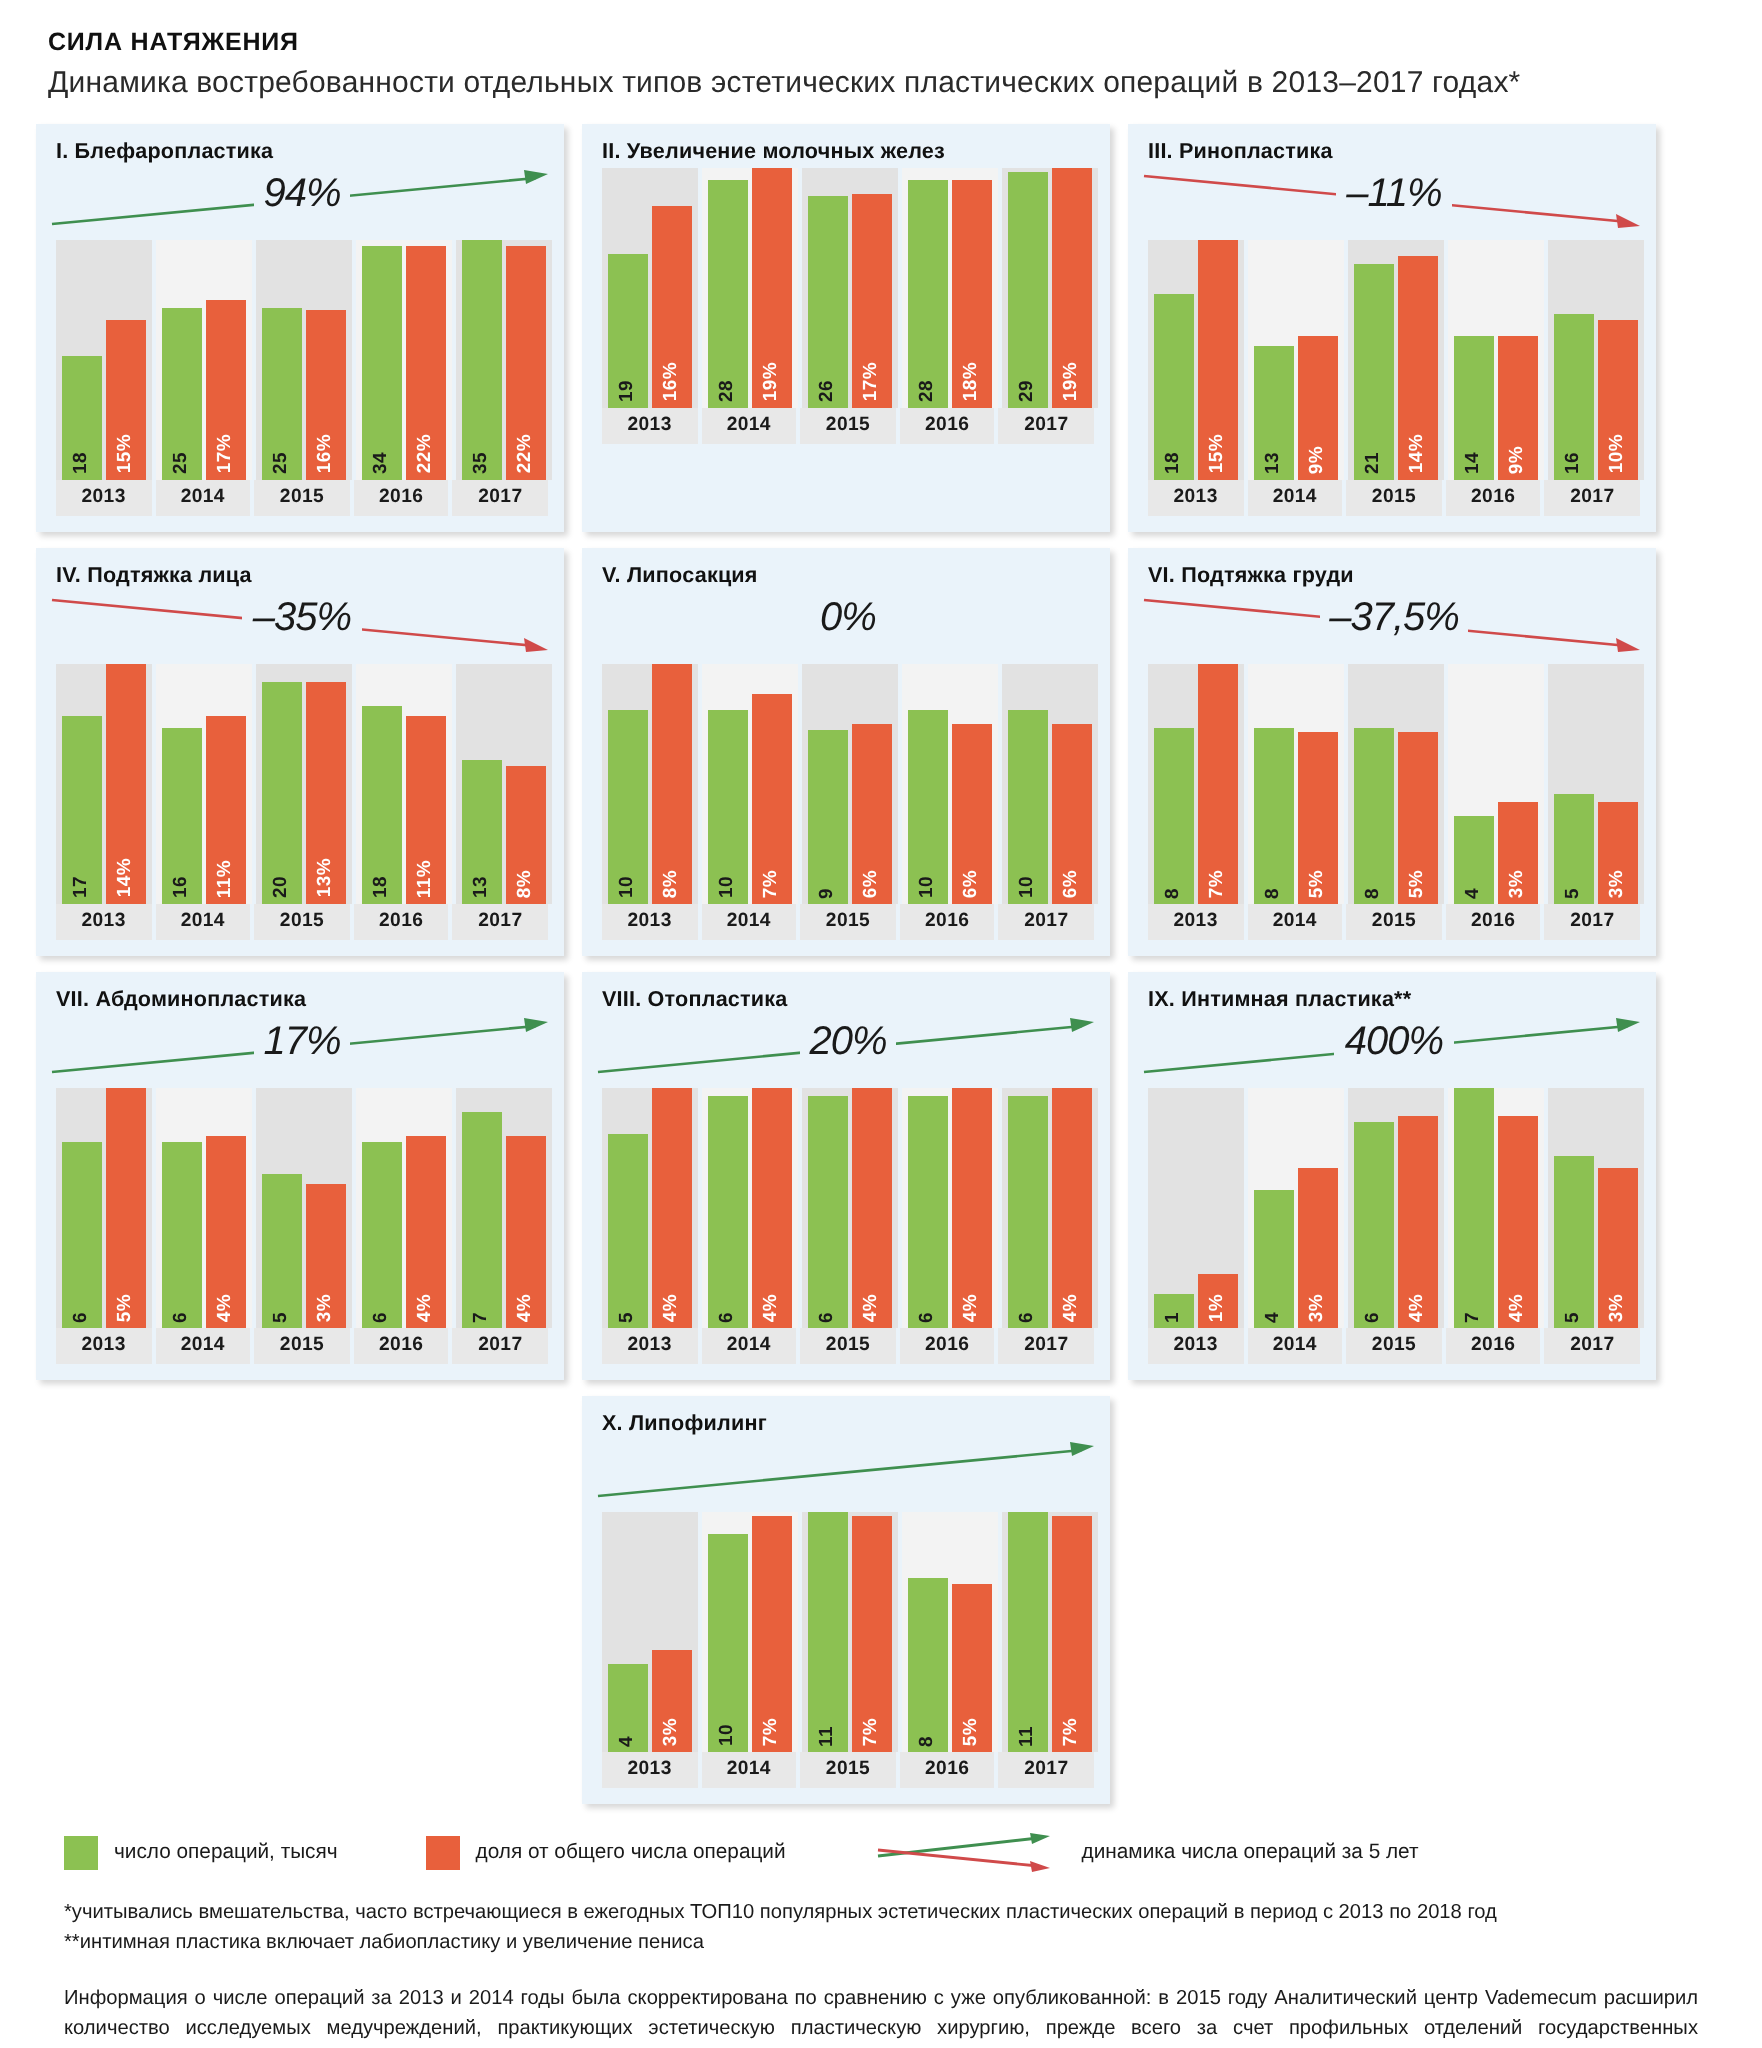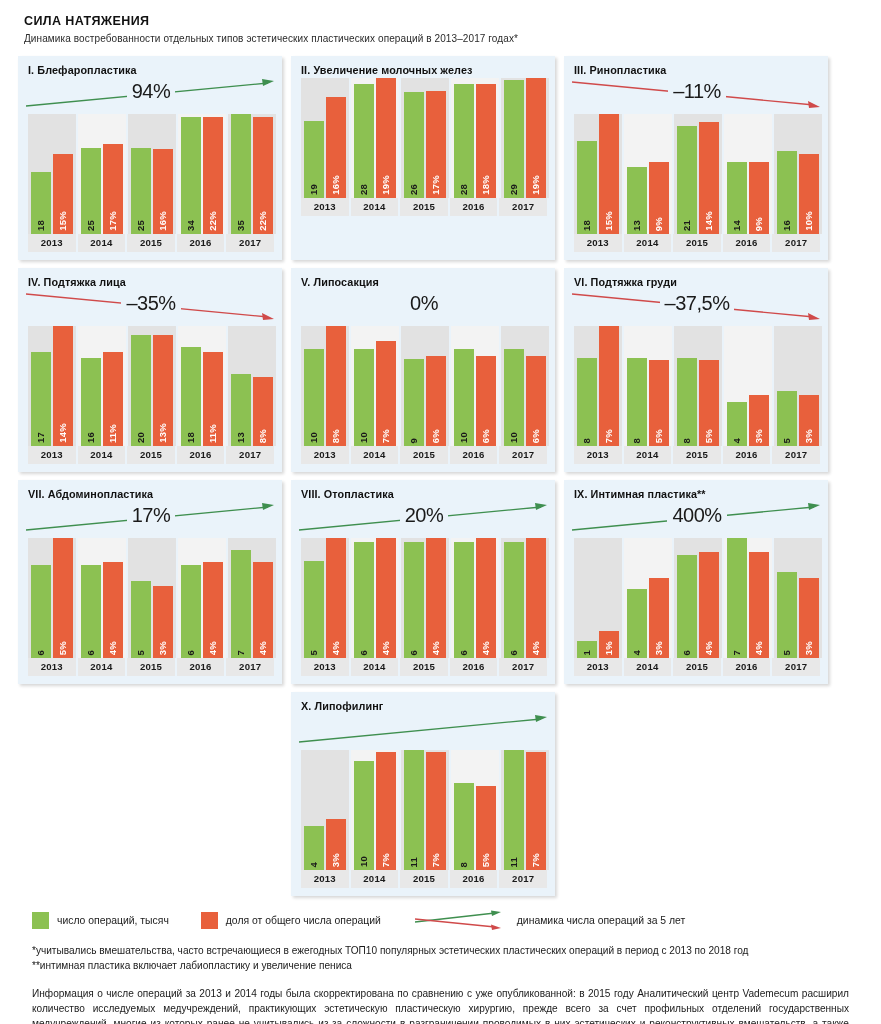--- a/index.html
+++ b/index.html
@@ -16,21 +16,21 @@
 
   
   .hdr-title {
     font-size: 12.5px;
     font-weight: bold;
     letter-spacing: .4px;
     color: #111;
     margin: 4px 0 5px 6px;
   }
   .hdr-sub {
-    font-size: 10px;
+    font-size: 15px;
     color: #2a2a2a;
     margin: 0 0 12px 6px;
     letter-spacing: .1px;
   }
 
   
   .grid {
     display: flex;
     flex-wrap: wrap;
     gap: 8px 9px;
@@ -51,20 +51,21 @@
     margin-bottom: 2px;
     white-space: nowrap;
     letter-spacing: .1px;
   }
 
   
   .trend {
     position: relative;
     height: 34px;
     margin: 0 0 2px 0;
+    font-style: italic;
   }
   .trend svg { position: absolute; left: -6px; top: 0; }
   .trend-label {
     position: absolute;
     left: 0; right: 0;
     top: 2px;
     text-align: center;
     font-size: 20px;
     font-weight: 300;
     color: #1a1a1a;
@@ -132,21 +133,21 @@
     display: flex;
     align-items: center;
     gap: 8px;
     margin: 14px 0 0 14px;
     font-size: 10.4px;
     color: #1a1a1a;
   }
   .legend .swatch { width: 17px; height: 17px; display: inline-block; }
   .legend .swatch.green { background: #8cc152; }
   .legend .swatch.orange { background: #e8603c; }
-  .legend .lbl { margin-right: 24px; }
+  .legend .lbl { margin-right: 36px; }
   .legend .arrows { width: 96px; height: 20px; }
 
   
   .notes {
     margin: 14px 0 0 14px;
     font-size: 10.1px;
     line-height: 1.45;
     color: #1a1a1a;
   }
   .body-text {

